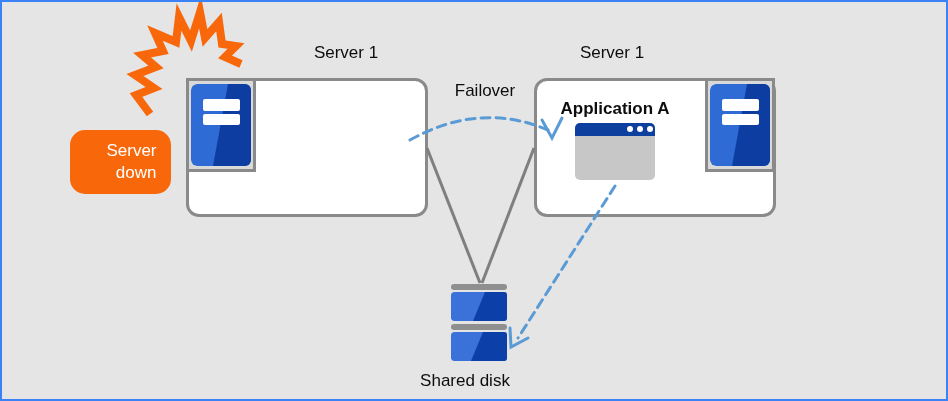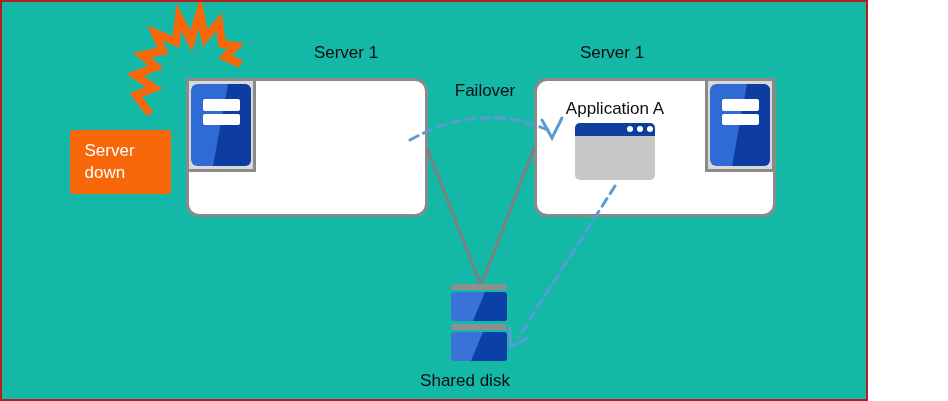--- a/index.html
+++ b/index.html
@@ -1,23 +1,23 @@
 <!DOCTYPE html>
 <html style="--accent-orange: #F8680B; --server-blue-light: #2E6BD4; --server-blue-dark: #0E3DA2; --disk-blue-light: #3B72D9; --disk-blue-dark: #0C3FA8; --titlebar-blue: #0C3F9E; --dashed-arrow-blue: #5B9BD5; --connector-gray: #7F7F7F; --box-border-gray: #8A8A8A; --icon-tray-gray: #D9D9D9; --window-body-gray: #C7C7C7; --disk-bar-gray: #8F8F8F;"><head>
 <meta charset="utf-8">
 <style>
   html,body { margin:0; padding:0; background:#fff; }
   body { font-family:"Liberation Sans", sans-serif; color:#111; }
 
   .canvas {
     position:relative;
-    width:868px; height:401px;
-    box-sizing:border-box;
-    border:2px solid #b91c1c;
-    background:#14b8a6;
+    width:948px; height:401px;
+    box-sizing:border-box;
+    border:2px solid #3b82f6;
+    background:#e5e5e5;
     overflow:hidden;
   }
 
   .node-box {
     position:absolute;
     box-sizing:border-box;
     width:242px; height:139px;
     border:3px solid var(--box-border-gray, #8a8a8a);
     border-radius:13px;
     background:#ffffff;
@@ -30,21 +30,21 @@
     width:140px;
     text-align:center;
     font-size:17px;
     line-height:21px;
     color:#0d0d0d;
     white-space:nowrap;
   }
   .lbl-server1 { left:274px; top:40px; }
   .lbl-server2 { left:540px; top:40px; }
   .lbl-failover { left:413px; top:78px; }
-  .lbl-application { left:543px; top:96px; }
+  .lbl-application { left:543px; top:96px;font-weight:bold; }
   .lbl-shared-disk { left:393px; top:368px; }
 
   .icon-tray {
     position:absolute;
     box-sizing:border-box;
     width:70px; height:94px;
     background:var(--icon-tray-gray, #d9d9d9);
     border:3px solid var(--box-border-gray, #8a8a8a);
     display:flex; align-items:center; justify-content:center;
   }
@@ -53,26 +53,26 @@
 
   .srv-light { fill:var(--server-blue-light, #2e6bd4); }
   .srv-dark  { fill:var(--server-blue-dark, #0e3da2); }
 
   .callout {
     position:absolute;
     left:68px; top:128px;
     box-sizing:border-box;
     width:101px; height:64px;
     background:var(--accent-orange, #f8680b);
-    border-radius:3px;
+    border-radius:15px;
     color:#ffffff;
     font-size:17px;
     line-height:22px;
     display:flex; align-items:center; justify-content:center;
-    text-align:left;
+    text-align:right;
   }
   .callout-text { width:72px; }
 
   .app-window {
     position:absolute;
     left:573px; top:121px;
     width:80px; height:57px;
     border-radius:5px;
     overflow:hidden;
     background:var(--window-body-gray, #c7c7c7);

